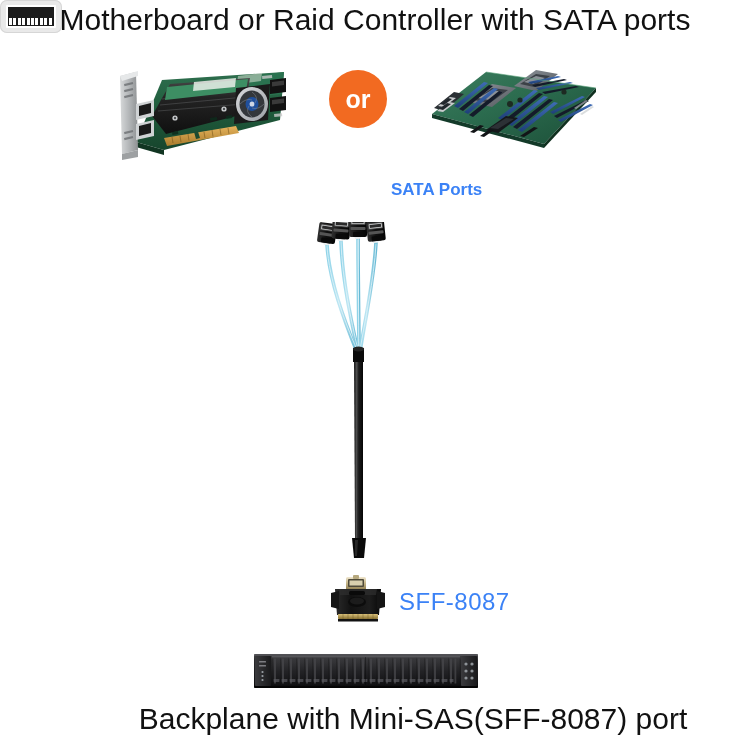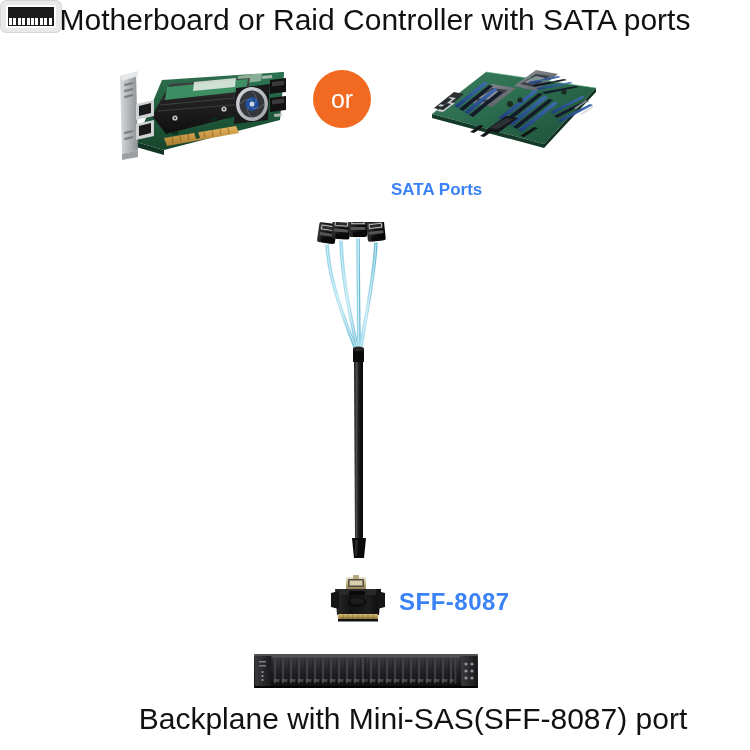--- a/index.html
+++ b/index.html
@@ -42,24 +42,24 @@
     border-radius: 50%;
     background: #F26A21;
     display: flex;
     align-items: center;
     justify-content: center;
     color: #ffffff;
     font-weight: 700;
     line-height: 1;
   }
   #badge-or {
-    left: 313px; top: 70px;
+    left: 329px; top: 70px;
     width: 58px; height: 58px;
     font-size: 25px;
-    font-weight: 400;
+    font-weight: 700;
   }
   #badge-host {
     left: 174px; top: 160px;
     width: 94px; height: 94px;
     font-size: 26px;
     letter-spacing: 0.5px;
   }
   #badge-target {
     left: 175px; top: 538px;
     width: 94px; height: 94px;
@@ -72,21 +72,21 @@
     position: absolute;
     font-size: 17px;
     font-weight: 600;
     color: #3b82f6;
     white-space: nowrap;
   }
   #sata-ports-label { left: 391px; top: 180px; }
   #sff-label {
     left: 399px; top: 588px;
     font-size: 24px;
-    font-weight: 700;
+    font-weight: 400;
     letter-spacing: 0.5px;
   }
 
   
   .part { position: absolute; }
 
   
   #raid-card { left: 112px; top: 54px; width: 176px; height: 106px; }
 
   

